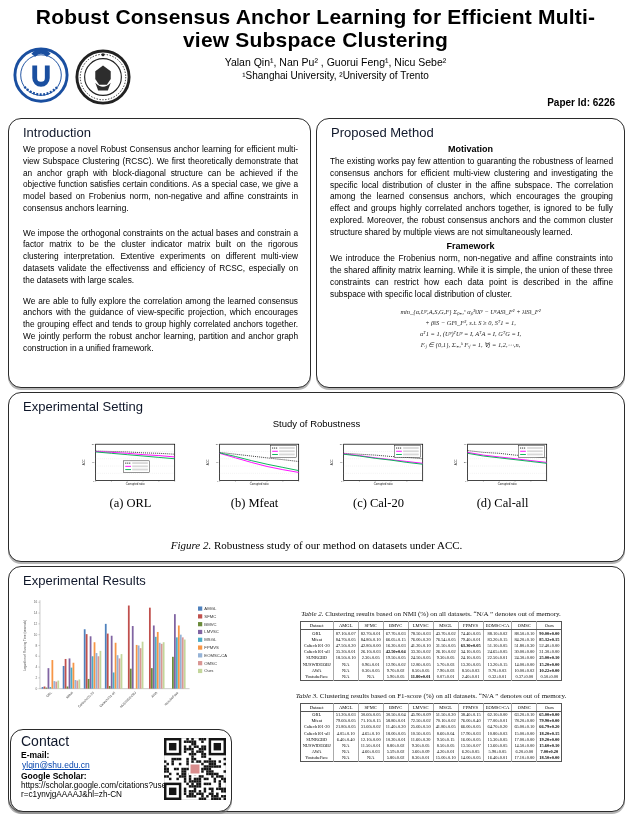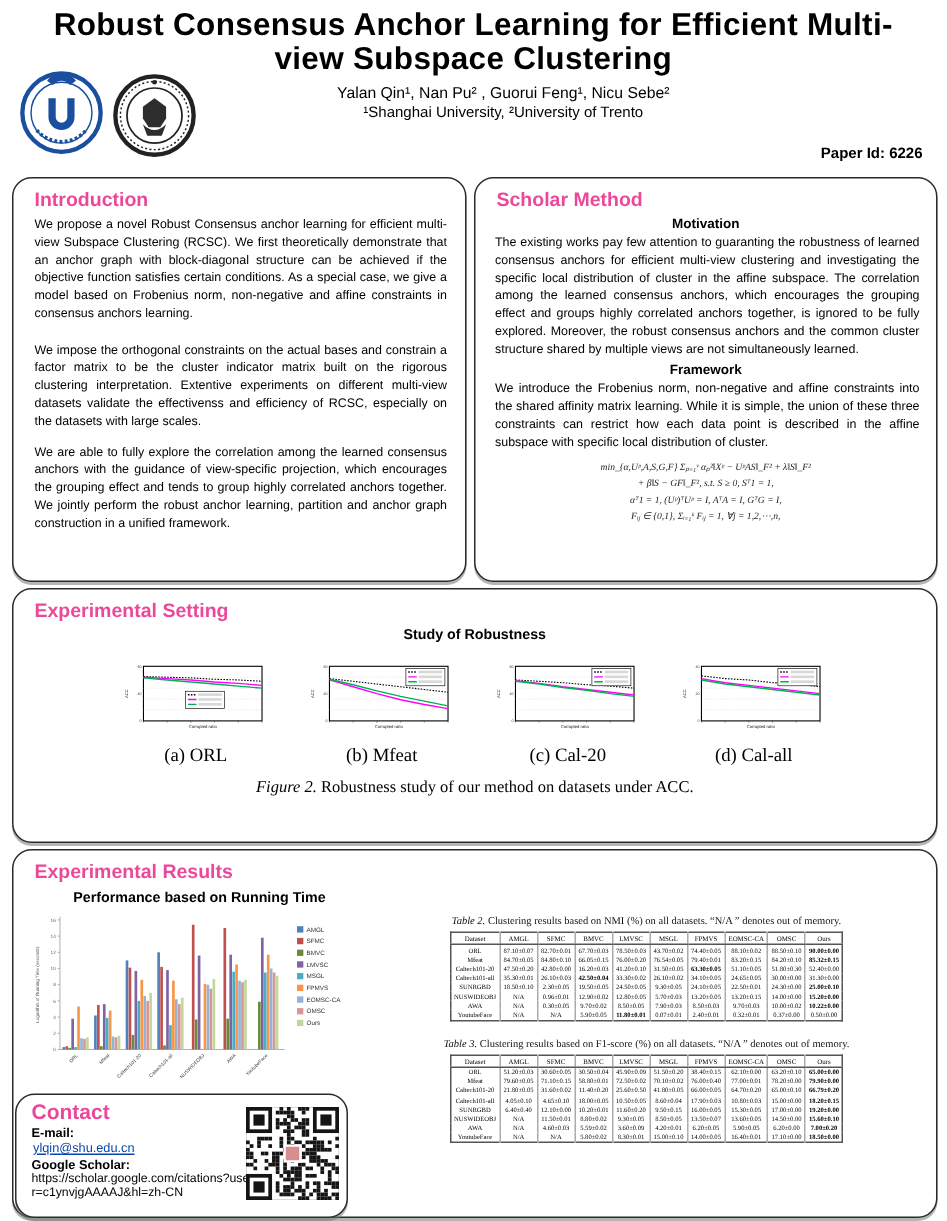--- a/index.html
+++ b/index.html
@@ -6,37 +6,37 @@
   .poster{position:relative;width:631px;height:814px;background:#fff;
     font-family:"Liberation Sans",sans-serif;overflow:hidden;color:#000;}
   .title{position:absolute;top:5px;left:18px;right:18px;text-align:center;
     font-size:21px;font-weight:bold;line-height:1.1;letter-spacing:.2px;}
   .authors{position:absolute;top:56px;left:120px;right:80px;text-align:center;font-size:10.5px;}
   .affils{position:absolute;top:70px;left:120px;right:80px;text-align:center;font-size:10px;}
   .paper-id{position:absolute;top:97px;right:16px;font-size:10px;font-weight:bold;}
   .logos{position:absolute;top:42px;left:12px;display:flex;gap:4px;}
   .box{position:absolute;background:#fff;border:1.6px solid #2b2b2b;border-radius:13px;
     box-shadow:0 2px 0 rgba(120,120,120,.55);}
-  .box h2{color:#ec4899;font-size:13px;font-weight:bold;margin:6px 0 4px 14px;}
+  .box h2{color:#0f172a;font-size:13px;font-weight:normal;margin:6px 0 4px 14px;}
   .box-intro{left:8px;top:118px;width:301px;height:268px;}
   .box-method{left:316px;top:118px;width:307px;height:268px;}
   .box-setting{left:8px;top:392px;width:615px;height:168px;}
   .box-results{left:8px;top:566px;width:615px;height:244px;}
   .box-contact{left:10px;top:729px;width:220px;height:81px;z-index:6;}
   .body-text{margin:0 12px 9px 14px;text-align:justify;font-size:8.3px;line-height:1.42;}
   .box-method .body-text{margin:0 11px 3px 13px;}
   .subhead{text-align:center;font-weight:bold;font-size:9px;margin:2px 0 2px;}
   .formula{margin-top:5px;text-align:center;font-family:"Liberation Serif",serif;
     font-style:italic;font-size:6.4px;line-height:1.75;color:#222;}
-  .study-title{text-align:center;font-weight:bold;font-size:9.5px;margin-top:4px;}
+  .study-title{text-align:center;font-weight:normal;font-size:9.5px;margin-top:4px;}
   .charts-row{display:flex;justify-content:center;gap:24px;margin-top:10px;}
   .mini-fig{text-align:center;}
   .mini-fig svg{display:block;}
   .mini-cap{font-family:"Liberation Serif",serif;font-size:12.5px;margin-top:5px;}
-  .fig-cap{text-align:center;font-family:"Liberation Serif",serif;font-size:11px;margin-top:8px;}
+  .fig-cap{text-align:center;font-family:"Liberation Serif",serif;font-size:11px;margin-top:28px;}
   .fig-cap .lead{font-style:italic;}
   .rt-block{position:absolute;left:12px;top:26px;width:218px;}
   .rt-title{font-weight:bold;font-size:9.5px;text-align:center;margin-left:6px;}
   .cr-block{position:absolute;left:232px;top:32px;width:380px;}
   .cr-title{font-weight:bold;font-size:9.5px;text-align:center;}
   .tbl-cap{font-family:"Liberation Serif",serif;font-size:7px;text-align:center;margin-top:11px;color:#111;}
   .tbl-cap .lead{font-style:italic;}
   .rtable{border-collapse:collapse;margin:3px auto 0;border:0.8px solid #555;}
   .rtable th{font-size:4.6px;font-weight:normal;font-family:"Liberation Serif",serif;
     border-bottom:0.6px solid #555;padding:1px 2px;}
@@ -79,21 +79,21 @@
   </div>
 
   <div class="box box-intro">
     <h2>Introduction</h2>
     <p class="body-text">We propose a novel Robust Consensus anchor learning for efficient multi-view Subspace Clustering (RCSC). We first theoretically demonstrate that an anchor graph with block-diagonal structure can be achieved if the objective function satisfies certain conditions. As a special case, we give a model based on Frobenius norm, non-negative and affine constraints in consensus anchors learning.</p>
     <p class="body-text" style="margin-top:13px">We impose the orthogonal constraints on the actual bases and constrain a factor matrix to be the cluster indicator matrix built on the rigorous clustering interpretation. Extentive experiments on different multi-view datasets validate the effectivenss and efficiency of RCSC, especially on the datasets with large scales.</p>
     <p class="body-text">We are able to fully explore the correlation among the learned consensus anchors with the guidance of view-specific projection, which encourages the grouping effect and tends to group highly correlated anchors together. We jointly perform the robust anchor learning, partition and anchor graph construction in a unified framework.</p>
   </div>
 
   <div class="box box-method">
-    <h2>Scholar Method</h2>
+    <h2>Proposed Method</h2>
     <div class="subhead">Motivation</div>
     <p class="body-text">The existing works pay few attention to guaranting the robustness of learned consensus anchors for efficient multi-view clustering and investigating the specific local distribution of cluster in the affine subspace. The correlation among the learned consensus anchors, which encourages the grouping effect and groups highly correlated anchors together, is ignored to be fully explored. Moreover, the robust consensus anchors and the common cluster structure shared by multiple views are not simultaneously learned.</p>
     <div class="subhead">Framework</div>
     <p class="body-text">We introduce the Frobenius norm, non-negative and affine constraints into the shared affinity matrix learning. While it is simple, the union of these three constraints can restrict how each data point is described in the affine subspace with specific local distribution of cluster.</p>
     <div class="formula">
       <div>min_{α,Uᵖ,A,S,G,F}  Σₚ₌₁ᵛ αₚ²‖Xᵖ − UᵖAS‖_F² + λ‖S‖_F²</div>
       <div>+ β‖S − GF‖_F²,  s.t. S ≥ 0,  Sᵀ1 = 1,</div>
       <div>αᵀ1 = 1,  (Uᵖ)ᵀUᵖ = I,  AᵀA = I,  GᵀG = I,</div>
       <div>Fᵢⱼ ∈ {0,1},  Σᵢ₌₁ᵏ Fᵢⱼ = 1,  ∀j = 1,2,⋯,n,</div>
     </div>
@@ -230,21 +230,20 @@
     </div>
     <div class="fig-cap">
       <span class="lead">Figure 2.</span><span> Robustness study of our method on datasets under ACC.</span>
     </div>
   </div>
 
   <div class="box box-results">
     <h2>Experimental Results</h2>
 
     <div class="rt-block">
-      <div class="rt-title">Performance based on Running Time</div>
       <svg id="barchart" width="216" height="126" viewBox="0 0 205 118">
           <line x1="16.5" y1="90" x2="18" y2="90" stroke="#888" stroke-width="0.4"></line>
           <text x="15.4" y="91.1" font-size="3" text-anchor="end" fill="#666" font-family="Liberation Sans,sans-serif">0</text>
           <line x1="16.5" y1="79.75" x2="18" y2="79.75" stroke="#888" stroke-width="0.4"></line>
           <text x="15.4" y="80.85" font-size="3" text-anchor="end" fill="#666" font-family="Liberation Sans,sans-serif">2</text>
           <line x1="16.5" y1="69.5" x2="18" y2="69.5" stroke="#888" stroke-width="0.4"></line>
           <text x="15.4" y="70.6" font-size="3" text-anchor="end" fill="#666" font-family="Liberation Sans,sans-serif">4</text>
           <line x1="16.5" y1="59.25" x2="18" y2="59.25" stroke="#888" stroke-width="0.4"></line>
           <text x="15.4" y="60.35" font-size="3" text-anchor="end" fill="#666" font-family="Liberation Sans,sans-serif">6</text>
           <line x1="16.5" y1="49" x2="18" y2="49" stroke="#888" stroke-width="0.4"></line>

